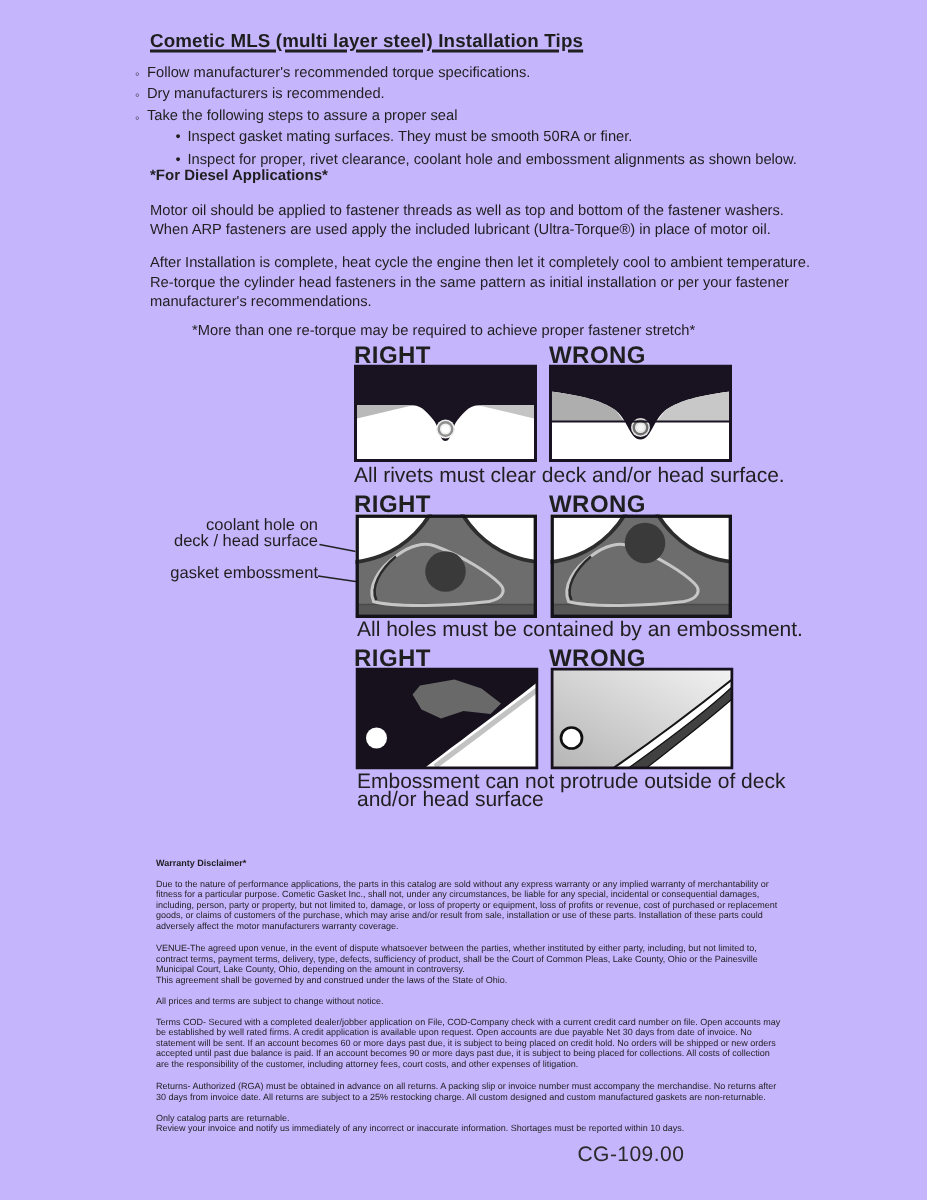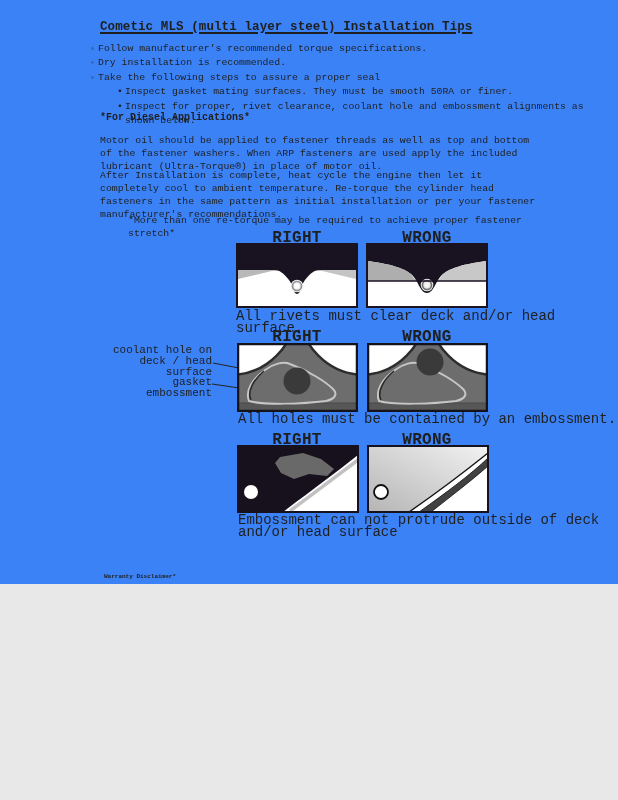--- a/index.html
+++ b/index.html
@@ -1,37 +1,37 @@
 <!DOCTYPE html>
 <html><head>
 <meta charset="utf-8">
 <style>
   html,body{margin:0;padding:0;background:#e8e8e8;}
   #page{
-    position:relative;width:618px;height:584px;background:#3b82f6;
-    font-family:Liberation Mono, monospace;color:#1f1f1f;
+    position:relative;width:618px;height:800px;background:#c4b5fd;
+    font-family:Liberation Sans, sans-serif;color:#1f1f1f;
     overflow:hidden;margin:0 auto;
   }
   .abs{position:absolute;}
   #doc-title{
     left:100px;top:20px;font-size:12.5px;font-weight:bold;
     text-decoration:underline;text-decoration-thickness:1.5px;text-underline-offset:2px;
     letter-spacing:.1px;white-space:nowrap;
   }
   #bullet-list{left:90px;top:42px;font-size:9.8px;line-height:14.4px;}
   .bullet-row{display:flex;}
   .bullet-row .marker{width:8px;flex:0 0 8px;font-size:8.5px;}
   .bullet-row.sub{margin-left:27px;}
   .bullet-row.sub .marker{font-size:9.8px;}
   #diesel-heading{left:100px;top:112px;font-size:10px;font-weight:bold;}
   .para{left:100px;width:440px;font-size:9.8px;line-height:13px;}
   #diesel-para-1{top:134px;}
   #diesel-para-2{top:169px;}
   #diesel-para-3{top:214px;margin-left:28px;}
-  .rw-header{width:122px;text-align:center;font-size:16px;font-weight:bold;letter-spacing:.3px;}
+  .rw-header{width:122px;font-size:16px;font-weight:bold;letter-spacing:.3px;}
   .diag-caption{font-size:14px;line-height:11.5px;white-space:pre-line;}
   .diag-box{display:block;}
   .annot-label{width:112px;text-align:right;font-size:11px;line-height:11px;white-space:pre-line;}
   #legal{left:104px;top:573px;width:418px;font-size:6px;line-height:7.1px;}
   #legal .lp{margin:0 0 7px 0;white-space:pre-line;}
   #legal-heading{font-weight:bold;margin:0 0 7px 0;}
   #footer-code{left:385px;top:761px;font-size:14px;letter-spacing:.3px;color:#2a2a2a;}
 </style>
 </head>
 <body>
@@ -40,21 +40,21 @@
 
   <div id="doc-title" class="abs">Cometic MLS (multi layer steel) Installation Tips</div>
 
   <div id="bullet-list" class="abs">
     <div class="bullet-row">
       <span class="marker">◦</span>
       <span>Follow manufacturer's recommended torque specifications.</span>
     </div>
     <div class="bullet-row">
       <span class="marker">◦</span>
-      <span>Dry installation is recommended.</span>
+      <span>Dry manufacturers is recommended.</span>
     </div>
     <div class="bullet-row">
       <span class="marker">◦</span>
       <span>Take the following steps to assure a proper seal</span>
     </div>
     <div class="bullet-row sub">
       <span class="marker">•</span>
       <span>Inspect gasket mating surfaces.  They must be smooth 50RA or finer.</span>
     </div>
     <div class="bullet-row sub">

